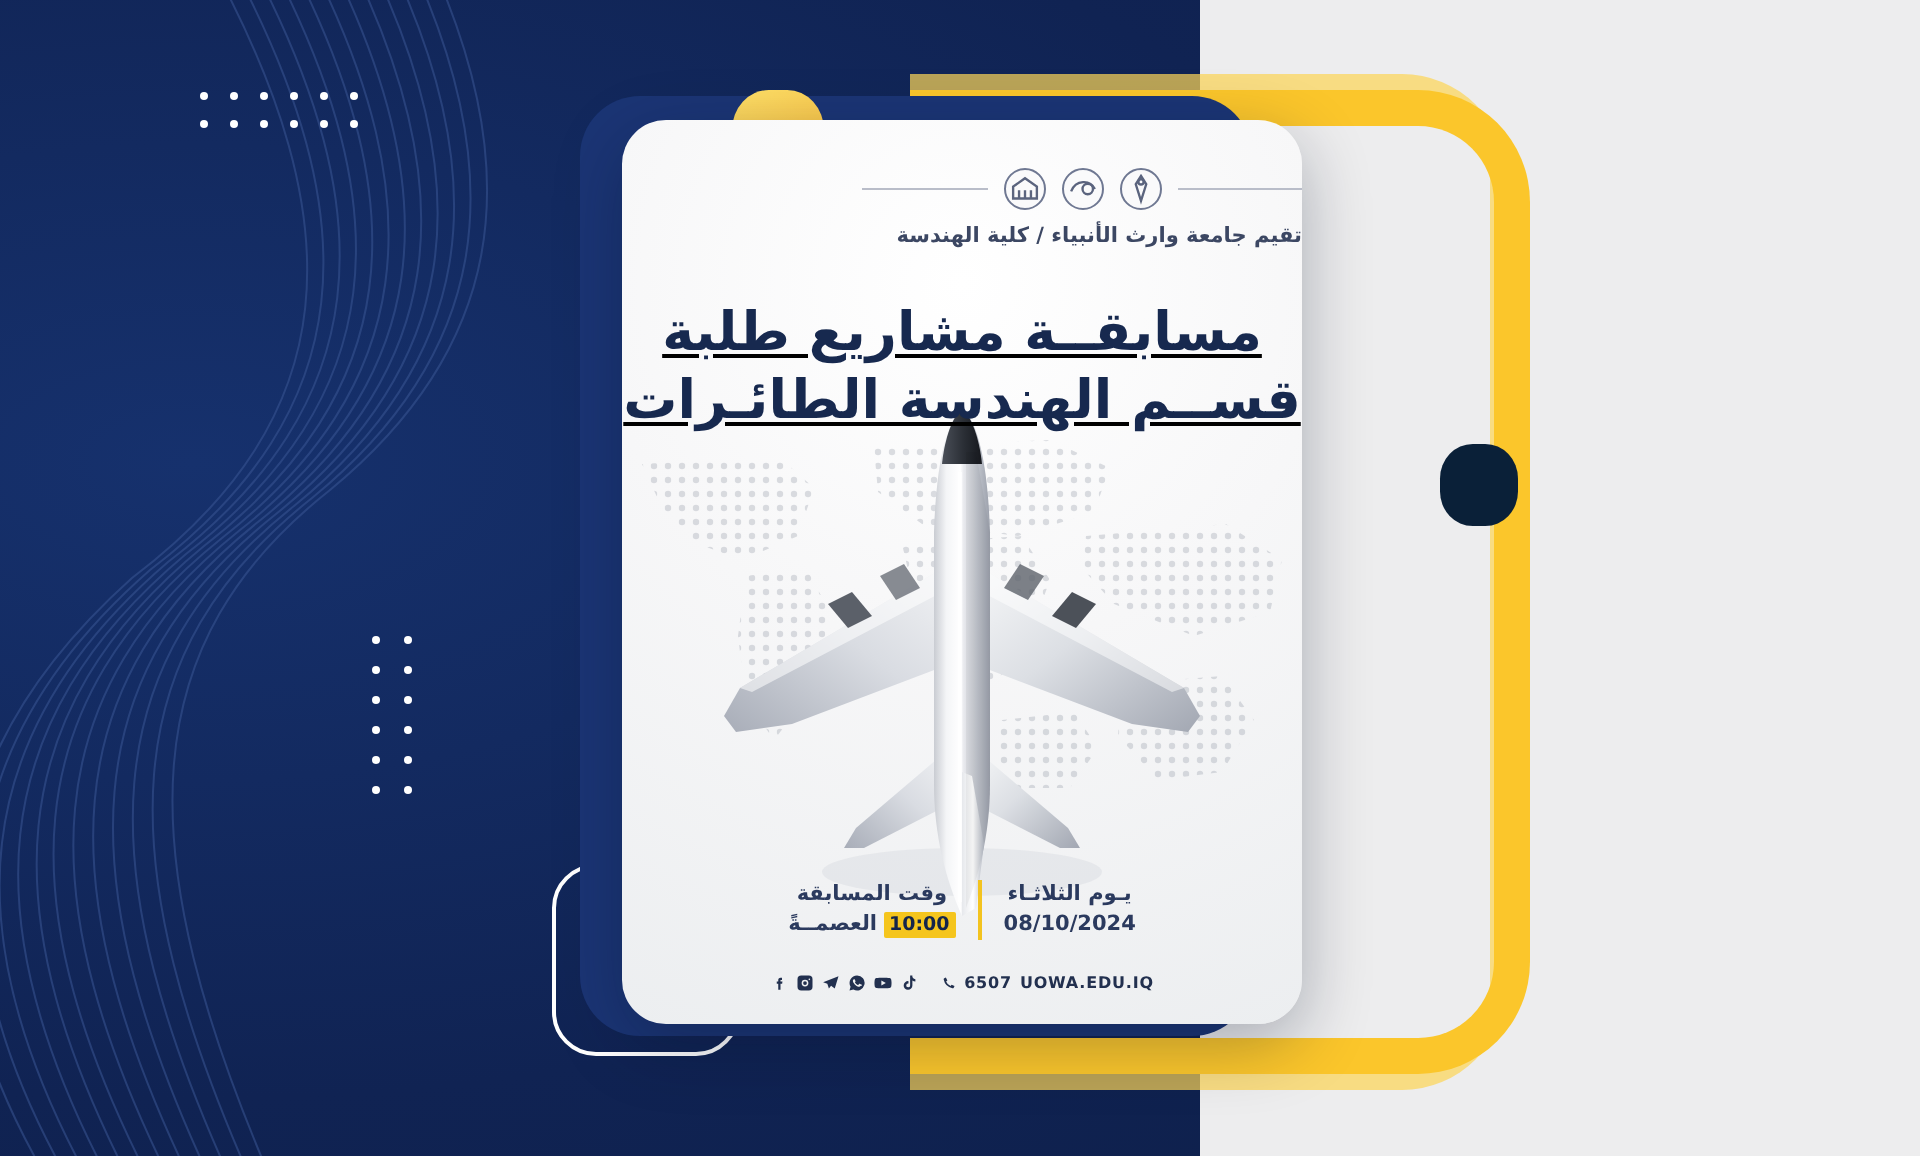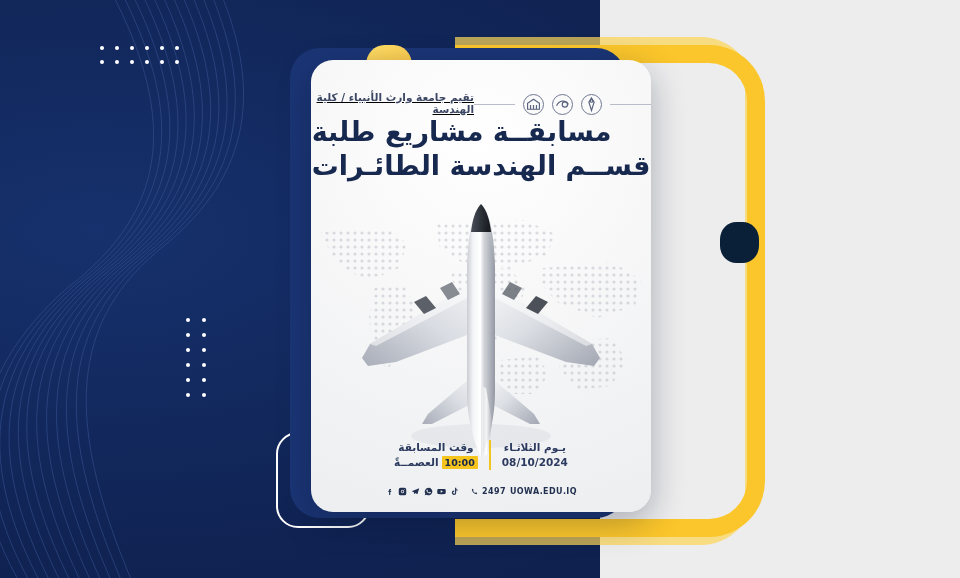--- a/index.html
+++ b/index.html
@@ -128,24 +128,23 @@
     width: 340px; height: 245px;
     opacity: .30;
   }
 
   
   .card-header {
     position: relative;
     width: 100%;
     margin-top: 24px;
     display: flex;
-    flex-direction: row;
-    align-items: flex-end;
+    flex-direction: column;
+    align-items: flex-start;
     z-index: 4;
-    text-decoration: underline;
   }
   .logo-row {
     display: flex;
     align-items: center;
     justify-content: center;
     gap: 8px;
     width: 220px;
   }
   .logo-row .rule {
     flex: 1 1 auto;
@@ -170,23 +169,25 @@
     font-weight: bold;
     color: #3c4763;
     letter-spacing: .2px;
     direction: rtl;
   }
 
   
   .title-block {
     position: relative;
     z-index: 4;
-    text-align: left;
+    margin-top: 26px;
+    text-align: center;
     direction: rtl;
     line-height: 1.26;
+    text-decoration: underline;
   }
   .title-line {
     font-size: 27px;
     font-weight: bold;
     color: #17294f;
     letter-spacing: -.3px;
     white-space: nowrap;
   }
 
   
@@ -515,21 +516,21 @@
           </svg>
       </span>
 
       <span class="footer-sep"></span>
 
       <span class="phone-ic">
         <svg viewBox="0 0 24 24">
             <path d="M6.6 2.5 3.9 3.9a2 2 0 0 0-1 2.3A19 19 0 0 0 17.8 21a2 2 0 0 0 2.3-1l1.4-2.7-5-2.4-1.8 2.2A14 14 0 0 1 7 9.3l2.2-1.8z"></path>
           </svg>
       </span>
-      <span class="footer-text">2497</span>
+      <span class="footer-text">6507</span>
       <span class="footer-text">UOWA.EDU.IQ</span>
     </div>
 
   </div>
 
   <div class="navy-dot"></div>
 
 </div>
 
 </body></html>

